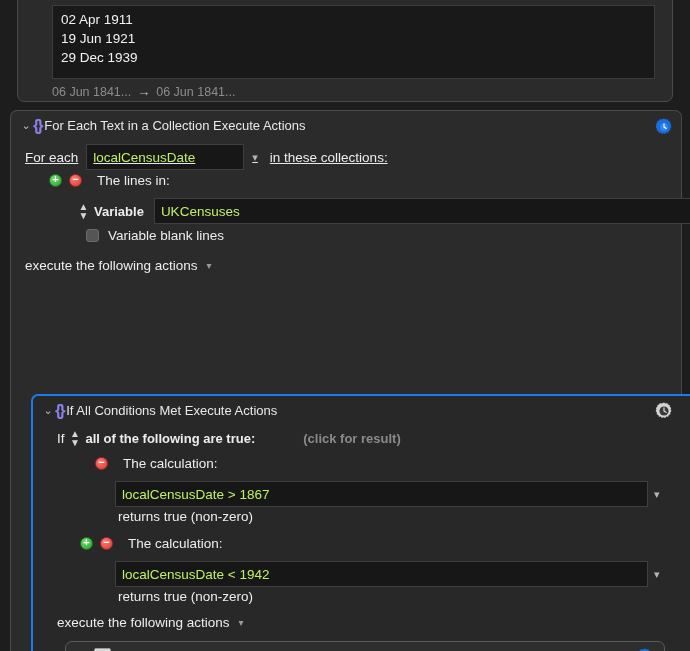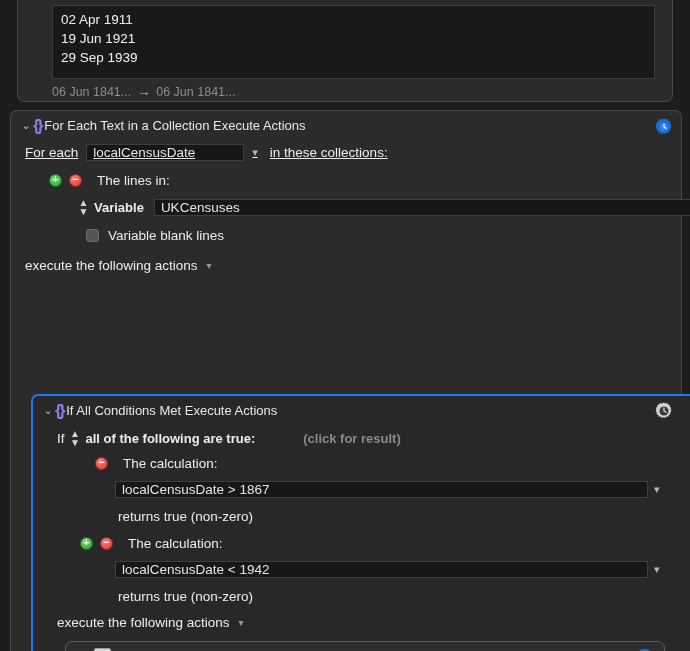--- a/index.html
+++ b/index.html
@@ -113,26 +113,26 @@
   }
   .lbl { font-size: 13.5px; color: #ededed; }
   .lbl-bold { font-size: 13px; color: #ededed; font-weight: 700; }
   .lbl-dim { font-size: 13px; color: #8a8a8a; }
 
   
   .field {
     background: #171717;
     border: 1px solid #3f3f3f;
     box-sizing: border-box;
-    color: #e5e5e5;
+    color: #bef264;
     font-size: 13.5px;
     display: flex;
     align-items: center;
     padding: 0 6px;
-    height: 17px;
+    height: 26px;
     overflow: hidden;
   }
   .chev {
     color: #b5b5b5;
     font-size: 11px;
     line-height: 1;
     user-select: none;
   }
   .chev-sm { color: #9a9a9a; font-size: 10px; }
 
@@ -225,21 +225,21 @@
 </style>
 </head>
 <body>
 
 <div class="screen">
 
   <div class="top-action">
     <div class="top-textbox">
       <div class="line">02 Apr 1911</div>
       <div class="line">19 Jun 1921</div>
-      <div class="line">29 Sep 1939</div>
+      <div class="line">29 Dec 1939</div>
     </div>
     <div class="top-footer">
       <span>06 Jun 1841...</span>
       <span class="arrow">→</span>
       <span>06 Jun 1841...</span>
     </div>
   </div>
 
   <div class="foreach-block">
 

